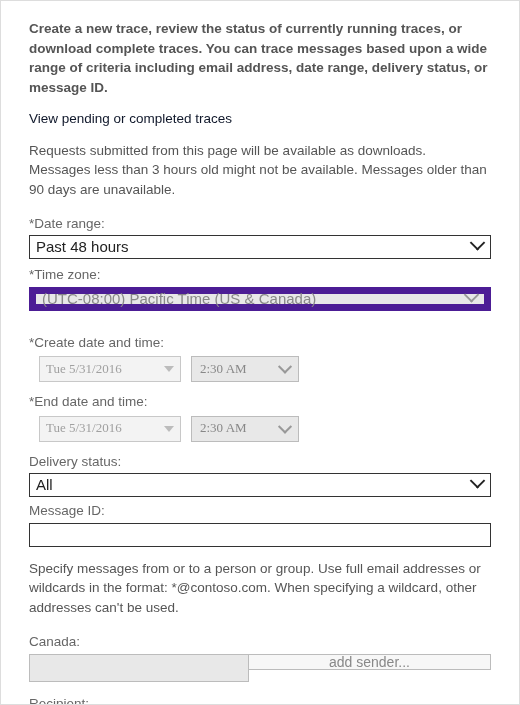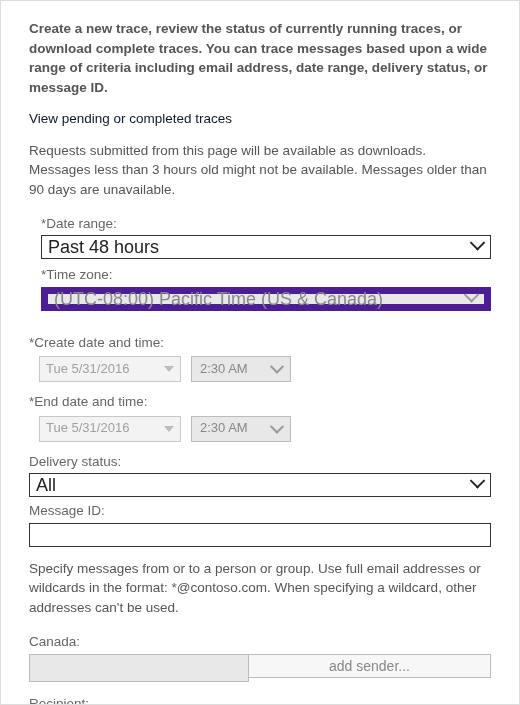--- a/index.html
+++ b/index.html
@@ -17,29 +17,29 @@
     .intro { margin-bottom: 12px; font-weight: bold; }
     .link {
       color: #0f172a;
       text-decoration: none;
       cursor: pointer;
       display: inline-block;
       margin-bottom: 12px;
     }
     .note { margin-bottom: 14px; }
     .label { color: #666; margin-top: 4px; margin-bottom: 2px; }
-    .field-block { margin-bottom: 6px; margin-left: 12px; }
+    .field-block { margin-bottom: 6px; }
 
     .select-fullwidth,
     .select-disabled-fullwidth {
       width: 100%;
       height: 24px;
       border: 1px solid #333;
       background: #fff;
-      font-size: 18px;
+      font-size: 15px;
       padding: 1px 22px 1px 6px;
       position: relative;
       display: flex;
       align-items: center;
       cursor: pointer;
     }
     .select-fullwidth .value,
     .select-disabled-fullwidth .value {
       flex: 1;
       overflow: hidden;
@@ -69,21 +69,21 @@
       border: 7px solid #4c1d95;
       cursor: default;
     }
     .select-disabled-fullwidth .value { color: #888; }
     .select-disabled-fullwidth .chevron-big::before {
       border-color: #999;
     }
 
     .spacer { height: 12px; }
 
-    .dt-row { display: flex; gap: 10px; margin: 4px 0 10px 0; padding-left: 10px; }
+    .dt-row { display: flex; gap: 10px; margin: 4px 0 10px 0; padding-left: 10px; font-family: Liberation Serif, serif; }
 
     .date-picker {
       width: 142px;
       height: 26px;
       border: 1px solid #c8c8c8;
       background: #f3f3f3;
       display: flex;
       align-items: center;
       padding: 0 6px;
       color: #a0a0a0;
@@ -96,21 +96,21 @@
       right: 6px;
       top: 50%;
       width: 0; height: 0;
       border-left: 5px solid transparent;
       border-right: 5px solid transparent;
       border-top: 6px solid #bcbcbc;
       transform: translateY(-50%);
     }
 
     .time-picker {
-      width: 100px;
+      width: 108px;
       height: 26px;
       border: 1px solid #bcbcbc;
       background: #e8e8e8;
       display: flex;
       align-items: center;
       padding: 0 8px;
       color: #888;
       font-size: 13px;
       position: relative;
       cursor: default;
@@ -148,21 +148,21 @@
       margin-bottom: 12px;
     }
     .person-input {
       flex: 0 0 220px;
       height: 28px;
       border: 1px solid #bcbcbc;
       background: #e8e8e8;
     }
     .add-btn {
       flex: 1;
-      height: 24px;
+      height: 16px;
       border: 1px solid #bcbcbc;
       border-left: none;
       background: #f7f7f7;
       color: #888;
       font-size: 14px;
       text-align: center;
       display: flex;
       align-items: center;
       justify-content: center;
       cursor: pointer;

